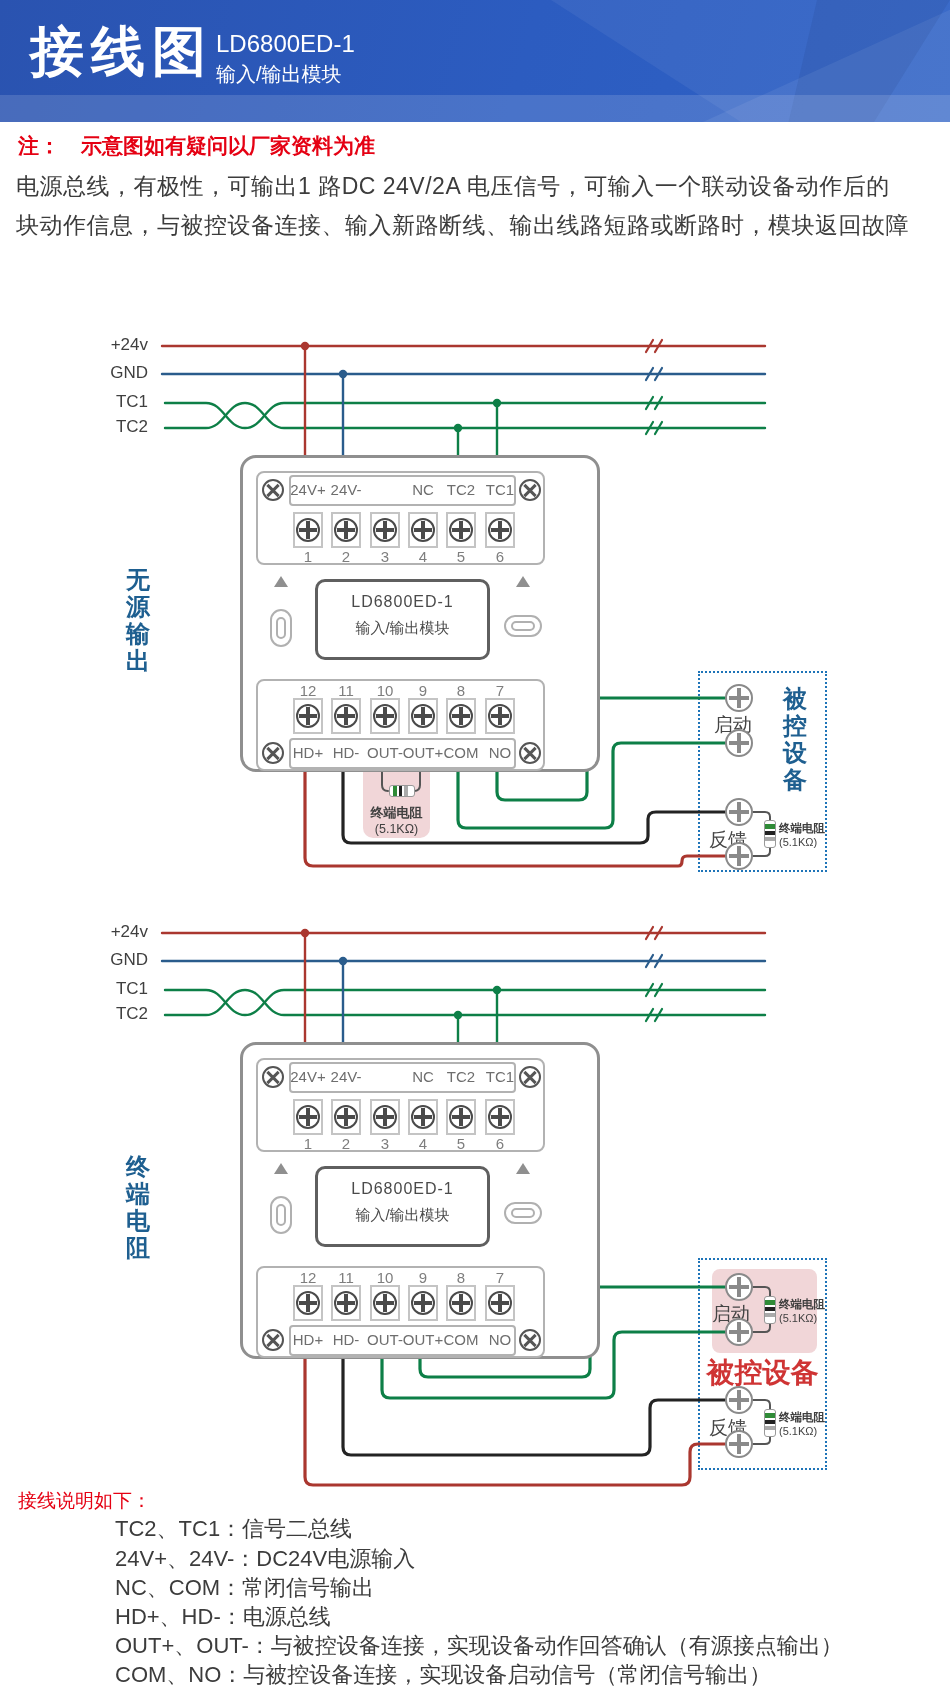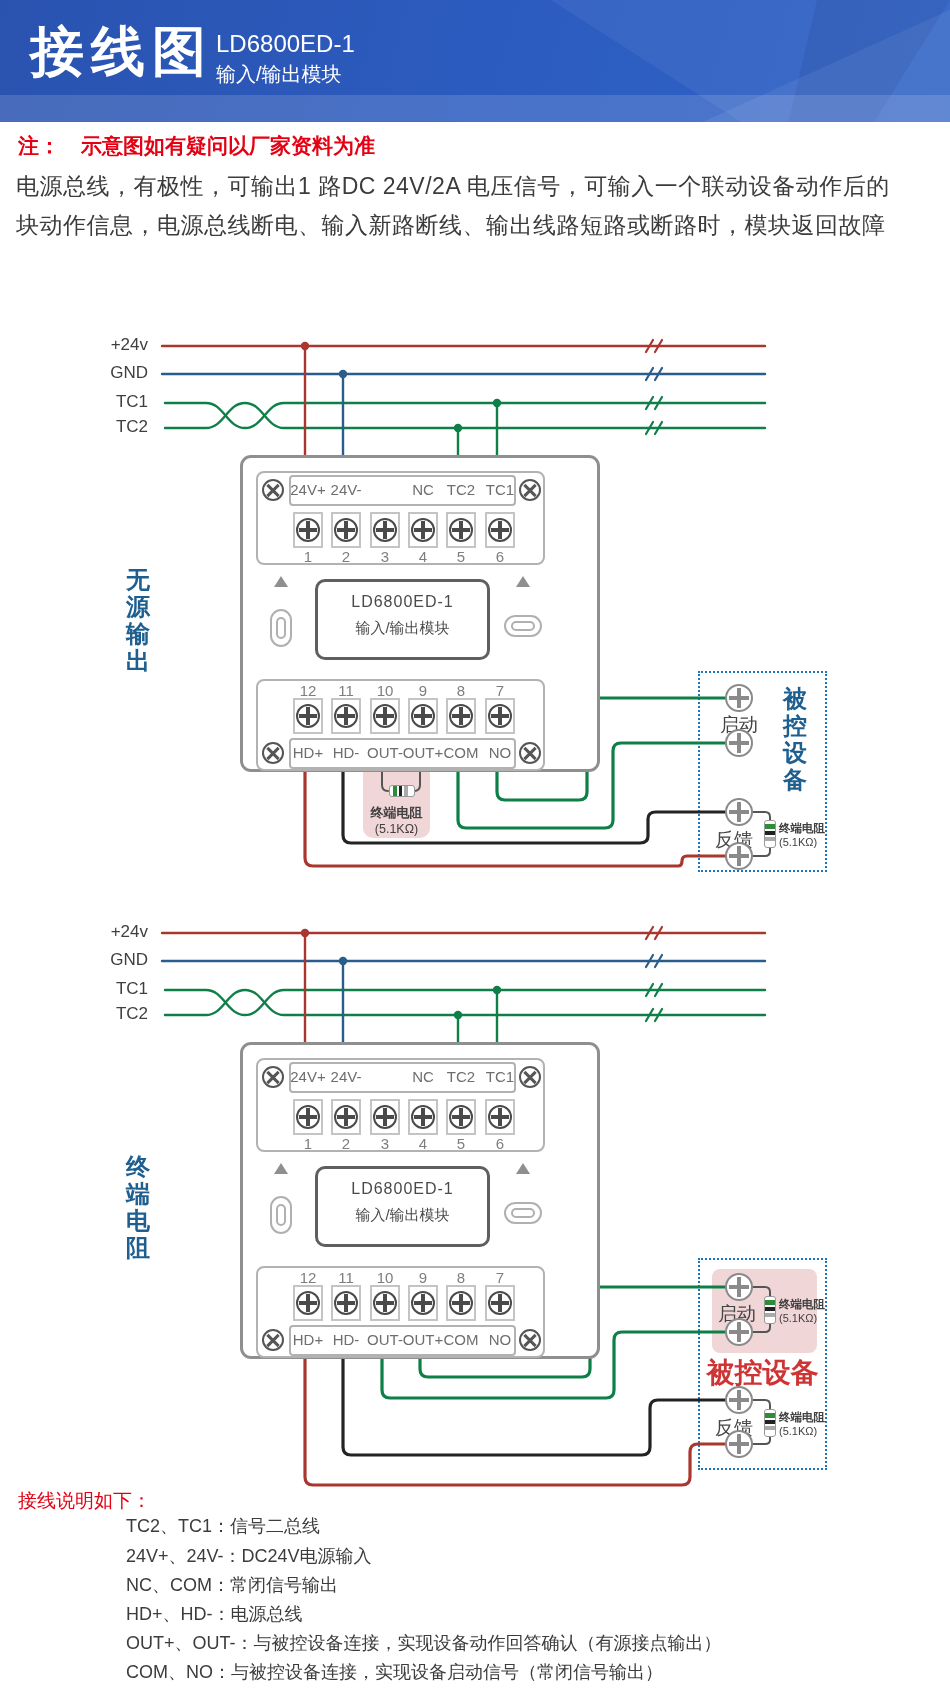--- a/index.html
+++ b/index.html
@@ -24,21 +24,21 @@
   .intro{position:absolute;left:16px;top:167px;width:925px;font-size:23px;color:#3c3c3c;letter-spacing:.5px}
   .intro div{height:39px;line-height:39px;white-space:nowrap}
 
   
   .buslbl{position:absolute;left:100px;width:48px;text-align:right;font-size:17px;color:#3f3f3f}
   .vside{position:absolute;left:124px;width:28px;font-size:24px;line-height:27px;
          font-weight:bold;color:#1e5f90;text-align:center}
 
   
   .module{position:absolute;left:240px;width:360px;height:317px;background:#fff;
-          border:3px solid #8f8f8f;border-radius:11px;z-index:3}
+          border:3px solid #8f8f8f;border-radius:16px;z-index:3}
   .mblock{position:absolute;left:13px;width:289px;border:2px solid #b2b2b2;border-radius:8px;background:#fff}
   .mt{top:13px;height:94px}
   .mb{top:221px;height:92px}
   .mlabelbox{position:absolute;left:46px;width:227px;height:31px;border:2px solid #b2b2b2;border-radius:4px;background:#fff}
   .tlbl{position:absolute;width:44px;text-align:center;font-size:15px;color:#6e6e6e;white-space:nowrap}
   .tnum{position:absolute;width:30px;text-align:center;font-size:15px;color:#7e7e7e}
   .sq{position:absolute;width:30px;height:36px;border:2px solid #c4c4c4;background:#fff;
       display:flex;align-items:center;justify-content:center}
   .screwP{width:24px;height:24px;border:2.5px solid #4a4a4a;border-radius:50%;position:relative;background:#fff}
   .screwP::before{content:"";position:absolute;left:50%;top:1px;bottom:1px;width:3.5px;margin-left:-1.75px;background:#4a4a4a}
@@ -52,21 +52,21 @@
   .psub{position:absolute;left:0;right:0;top:37px;font-size:15px;color:#4a4a4a}
   .tri{position:absolute;top:118px;width:0;height:0;border-left:7px solid transparent;
        border-right:7px solid transparent;border-bottom:11px solid #8f8f8f}
   .ovalo{position:absolute;border:2px solid #b0b0b0;border-radius:12px}
   .ovali{position:absolute;border:2px solid #b0b0b0;border-radius:6px}
 
   
   .device{position:absolute;left:698px;width:129px;border:2px dotted #1e74b8;z-index:1}
   .d1{top:671px;height:201px}
   .d2{top:1258px;height:212px}
-  .dlbl{position:absolute;width:50px;text-align:center;font-size:19px;color:#454545}
+  .dlbl{position:absolute;width:50px;text-align:left;font-size:19px;color:#454545}
   .vtitle{position:absolute;left:82px;top:12px;width:26px;font-size:24px;line-height:27px;
           font-weight:bold;color:#1e5f90;text-align:center}
   .redtitle{position:absolute;left:0;top:94px;width:125px;text-align:center;font-size:28px;font-weight:bold;color:#cf3434}
   .pink{position:absolute;background:#f1d6d8;border-radius:8px}
   .dterm{position:absolute;width:28px;height:28px;border:2.5px solid #8a8a8a;border-radius:50%;background:#fff;z-index:5}
   .dterm::before{content:"";position:absolute;left:50%;top:2px;bottom:2px;width:3.5px;margin-left:-1.75px;background:#8a8a8a}
   .dterm::after{content:"";position:absolute;top:50%;left:2px;right:2px;height:3.5px;margin-top:-1.75px;background:#8a8a8a}
 
   
   .pinkbox{position:absolute;left:363px;top:772px;width:67px;height:66px;background:#f1d6d8;
@@ -86,39 +86,39 @@
   svg.wires{position:absolute;left:0;top:0;z-index:2;pointer-events:none}
   .wr{stroke:#aa372f}.wb{stroke:#2a5c8c}.wg{stroke:#0d7f47}.wk{stroke:#232323}.wgr{stroke:#555}
   svg.wires path{fill:none;stroke-linecap:round}
   .bus{stroke-width:2.4}
   .thick{stroke-width:3.2}
   .tick{stroke-width:2.2}
   .conn{stroke-width:2}
 
   
   .legtitle{position:absolute;left:18px;top:1488px;font-size:19px;font-weight:normal;color:#e50113}
-  .legitem{position:absolute;left:126px;height:24px;font-size:18px;color:#3c3c3c;white-space:nowrap}
+  .legitem{position:absolute;left:115px;height:24px;font-size:22px;color:#3c3c3c;white-space:nowrap}
 </style>
 </head>
 <body>
 
 <div class="header">
   <div class="hpoly hp1"></div>
   <div class="hpoly hp2"></div>
   <div class="hpoly hp3"></div>
   <div class="hstrip"></div>
   <div class="htitle">接线图</div>
   <div class="hmodel">LD6800ED-1</div>
   <div class="hsub">输入/输出模块</div>
 </div>
 
 <div class="note">注：　示意图如有疑问以厂家资料为准</div>
 <div class="intro">
   <div>电源总线，有极性，可输出1 路DC 24V/2A 电压信号，可输入一个联动设备动作后的</div>
-  <div>块动作信息，电源总线断电、输入新路断线、输出线路短路或断路时，模块返回故障</div>
+  <div>块动作信息，与被控设备连接、输入新路断线、输出线路短路或断路时，模块返回故障</div>
 </div>
 
 <div class="buslbl" style="top:335px">+24v</div>
 <div class="buslbl" style="top:363px">GND</div>
 <div class="buslbl" style="top:392px">TC1</div>
 <div class="buslbl" style="top:417px">TC2</div>
 
 <div class="buslbl" style="top:922px">+24v</div>
 <div class="buslbl" style="top:950px">GND</div>
 <div class="buslbl" style="top:979px">TC1</div>

